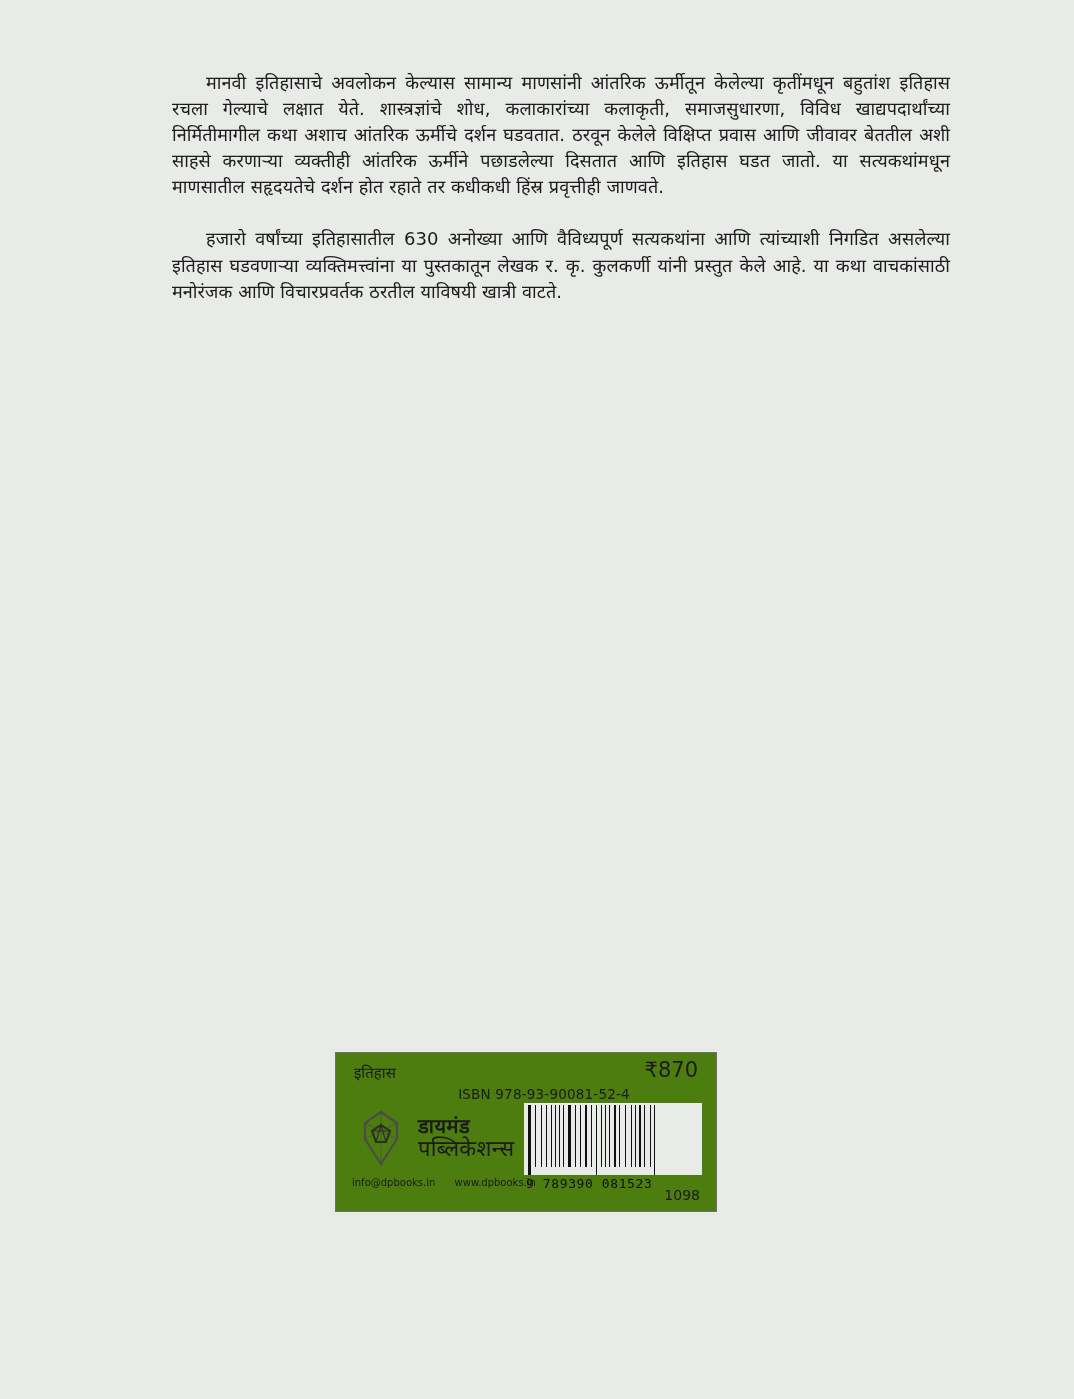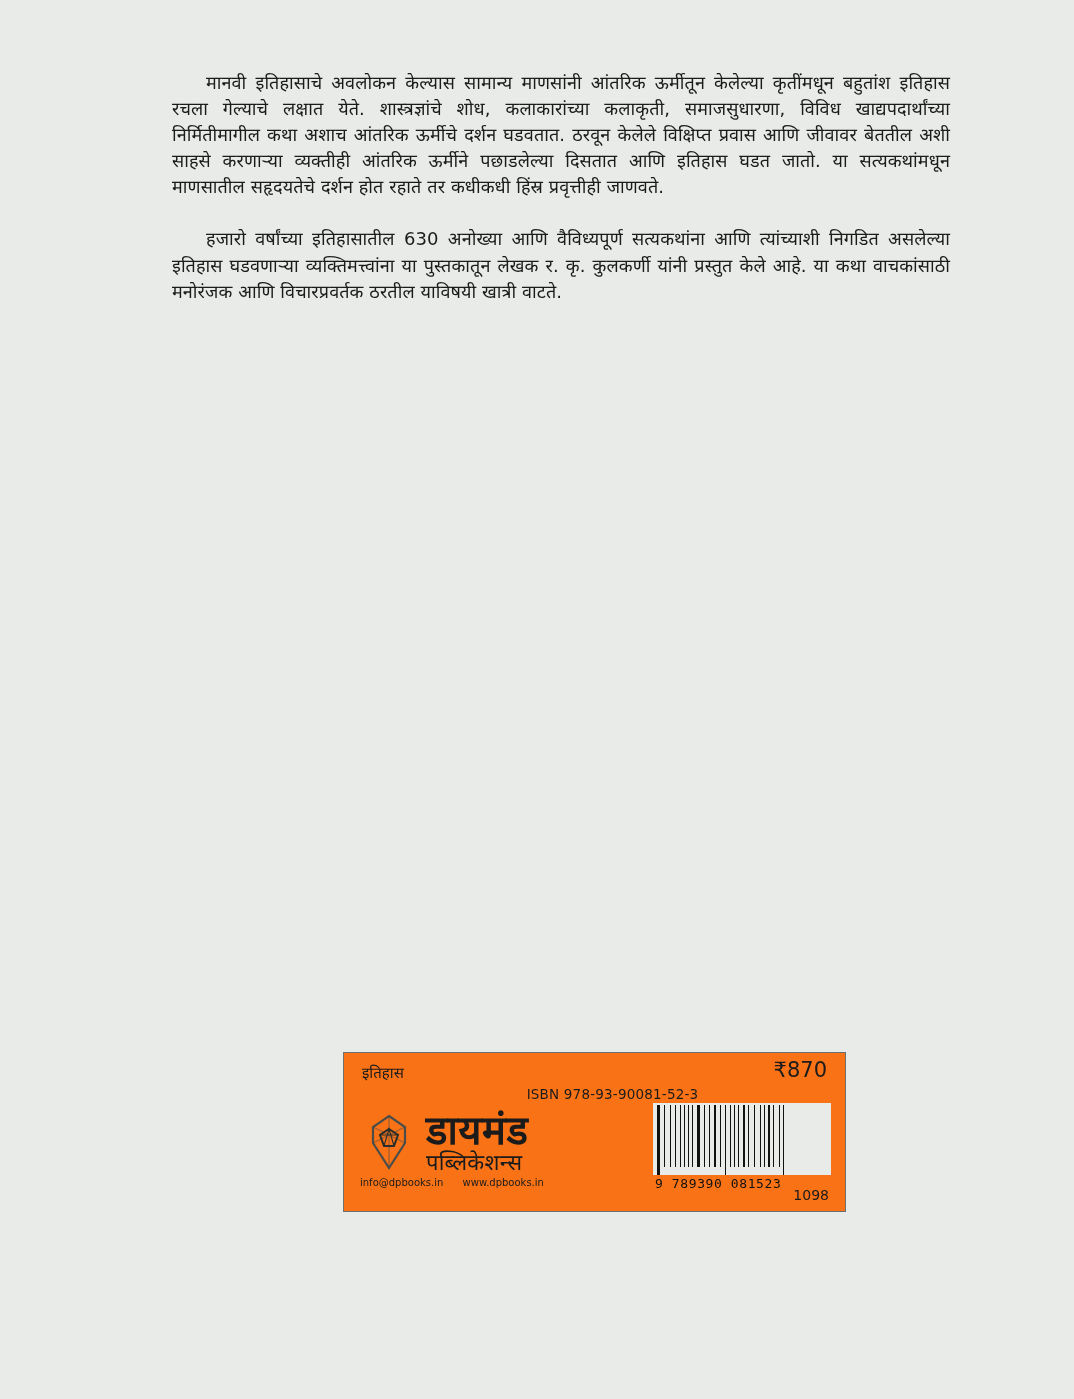--- a/index.html
+++ b/index.html
@@ -40,26 +40,25 @@
 
   .blurb p:last-child {
     margin-bottom: 0;
   }
 
   
   .isbn-box {
     position: absolute;
     left: 335px;
     top: 1052px;
-    width: 503px;
+    width: 382px;
     height: 160px;
     border: 1px solid #6d706c;
-    background: #f97316;
+    background: #4d7c0f;
     box-sizing: border-box;
-    margin-left: 8px;
   }
 
   .isbn-top {
     position: relative;
     height: 44px;
   }
 
   .category-label {
     position: absolute;
     left: 18px;
@@ -105,21 +104,21 @@
     position: relative;
     flex: 0 0 58px;
   }
 
   .pub-names {
     margin-left: 8px;
     line-height: 1.05;
   }
 
   .pub-name-1 {
-    font-size: 40px;
+    font-size: 20px;
     font-weight: bold;
     color: #1b1b1b;
     letter-spacing: 0.5px;
   }
 
   .pub-name-2 {
     font-size: 22px;
     color: #1b1b1b;
     letter-spacing: 0.3px;
   }
@@ -182,21 +181,21 @@
   <div class="blurb">
     <p>मानवी इतिहासाचे अवलोकन केल्यास सामान्य माणसांनी आंतरिक ऊर्मीतून केलेल्या कृतींमधून बहुतांश इतिहास रचला गेल्याचे लक्षात येते. शास्त्रज्ञांचे शोध, कलाकारांच्या कलाकृती, समाजसुधारणा, विविध खाद्यपदार्थांच्या निर्मितीमागील कथा अशाच आंतरिक ऊर्मीचे दर्शन घडवतात. ठरवून केलेले विक्षिप्त प्रवास आणि जीवावर बेततील अशी साहसे करणाऱ्या व्यक्तीही आंतरिक ऊर्मीने पछाडलेल्या दिसतात आणि इतिहास घडत जातो. या सत्यकथांमधून माणसातील सहृदयतेचे दर्शन होत रहाते तर कधीकधी हिंस्र प्रवृत्तीही जाणवते.</p>
     <p>हजारो वर्षांच्या इतिहासातील 630 अनोख्या आणि वैविध्यपूर्ण सत्यकथांना आणि त्यांच्याशी निगडित असलेल्या इतिहास घडवणाऱ्या व्यक्तिमत्त्वांना या पुस्तकातून लेखक र. कृ. कुलकर्णी यांनी प्रस्तुत केले आहे. या कथा वाचकांसाठी मनोरंजक आणि विचारप्रवर्तक ठरतील याविषयी खात्री वाटते.</p>
   </div>
 
   <div class="isbn-box">
 
     <div class="isbn-top">
       <div class="category-label">इतिहास</div>
       <div class="price-label">₹870</div>
-      <div class="isbn-number">ISBN 978-93-90081-52-3</div>
+      <div class="isbn-number">ISBN 978-93-90081-52-4</div>
     </div>
 
     <div class="publisher">
       <div class="diamond-mark">
         <svg width="58" height="58" viewBox="0 0 58 58" xmlns="http://www.w3.org/2000/svg">
           <path d="M29 3 L45 14 L45 30 L29 55 L13 30 L13 14 Z" fill="none" stroke="#4a4d49" stroke-width="2.2"></path>
           <path d="M29 3 L29 55 M13 14 L45 30 M45 14 L13 30" stroke="#4a4d49" stroke-width="1.2" fill="none" opacity="0.55"></path>
           <path d="M29 16 L38 22 L34 33 L24 33 L20 22 Z" fill="none" stroke="#2a2d29" stroke-width="2"></path>
           <path d="M20 22 L38 22 M24 33 L29 16 L34 33" stroke="#2a2d29" stroke-width="1.1" fill="none"></path>
         </svg>

